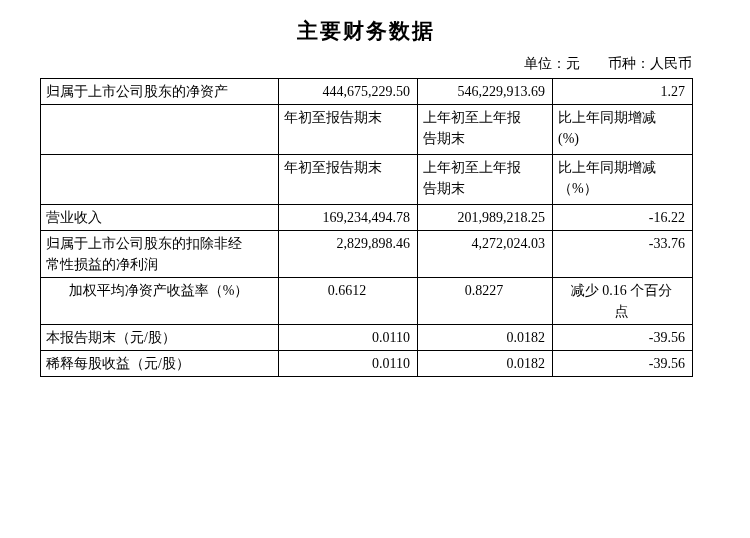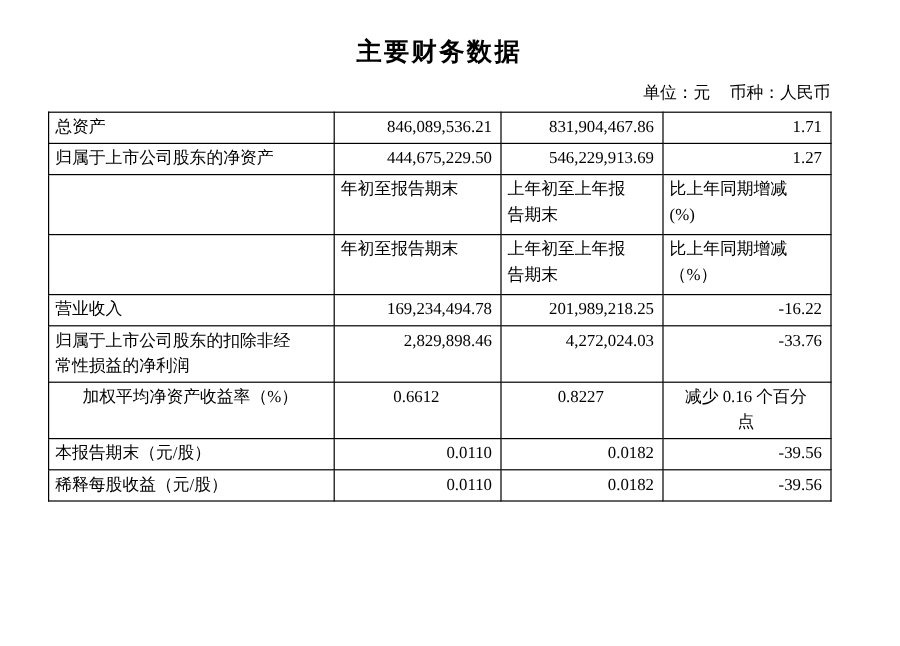--- a/index.html
+++ b/index.html
@@ -4,27 +4,27 @@
 <style>
   html, body { margin: 0; padding: 0; }
   body {
     width: 750px; height: 538px;
     background: #ffffff; color: #000000;
     font-family: "Liberation Serif", "DejaVu Serif", serif;
     overflow: hidden;
   }
   .doc { padding: 12px 58px 0 40px; }
   .title {
-    margin: 12px; padding: 4px 0 0 0;
+    margin: 0; padding: 4px 0 0 0;
     font-size: 21px; font-weight: bold;
     text-align: center; line-height: 30px;
     letter-spacing: 2px;
   }
   .unit-line {
-    display: flex; justify-content: flex-end; gap: 16px;
+    display: flex; justify-content: flex-end; gap: 28px;
     font-size: 14px; line-height: 18px;
     margin: 9px 0 5px 0;
   }
   table.fin {
     width: 652px; table-layout: fixed;
     border-collapse: collapse;
   }
   td {
     border: 1px solid #000;
     box-sizing: border-box;
@@ -55,26 +55,20 @@
   </div>
 
   <table class="fin">
     <colgroup>
       <col style="width:238px">
         <col style="width:139px">
         <col style="width:135px">
         <col style="width:140px">
     </colgroup>
     <tbody>
-      <tr class="d1">
-        <td class="lbl">总资产</td>
-        <td class="num">846,089,536.21</td>
-        <td class="num">831,904,467.86</td>
-        <td class="num">1.71</td>
-      </tr>
       <tr class="d1">
         <td class="lbl">归属于上市公司股东的净资产</td>
         <td class="num">444,675,229.50</td>
         <td class="num">546,229,913.69</td>
         <td class="num">1.27</td>
       </tr>
       <tr class="sh">
         <td></td>
         <td>年初至报告期末</td>
         <td>上年初至上年报

